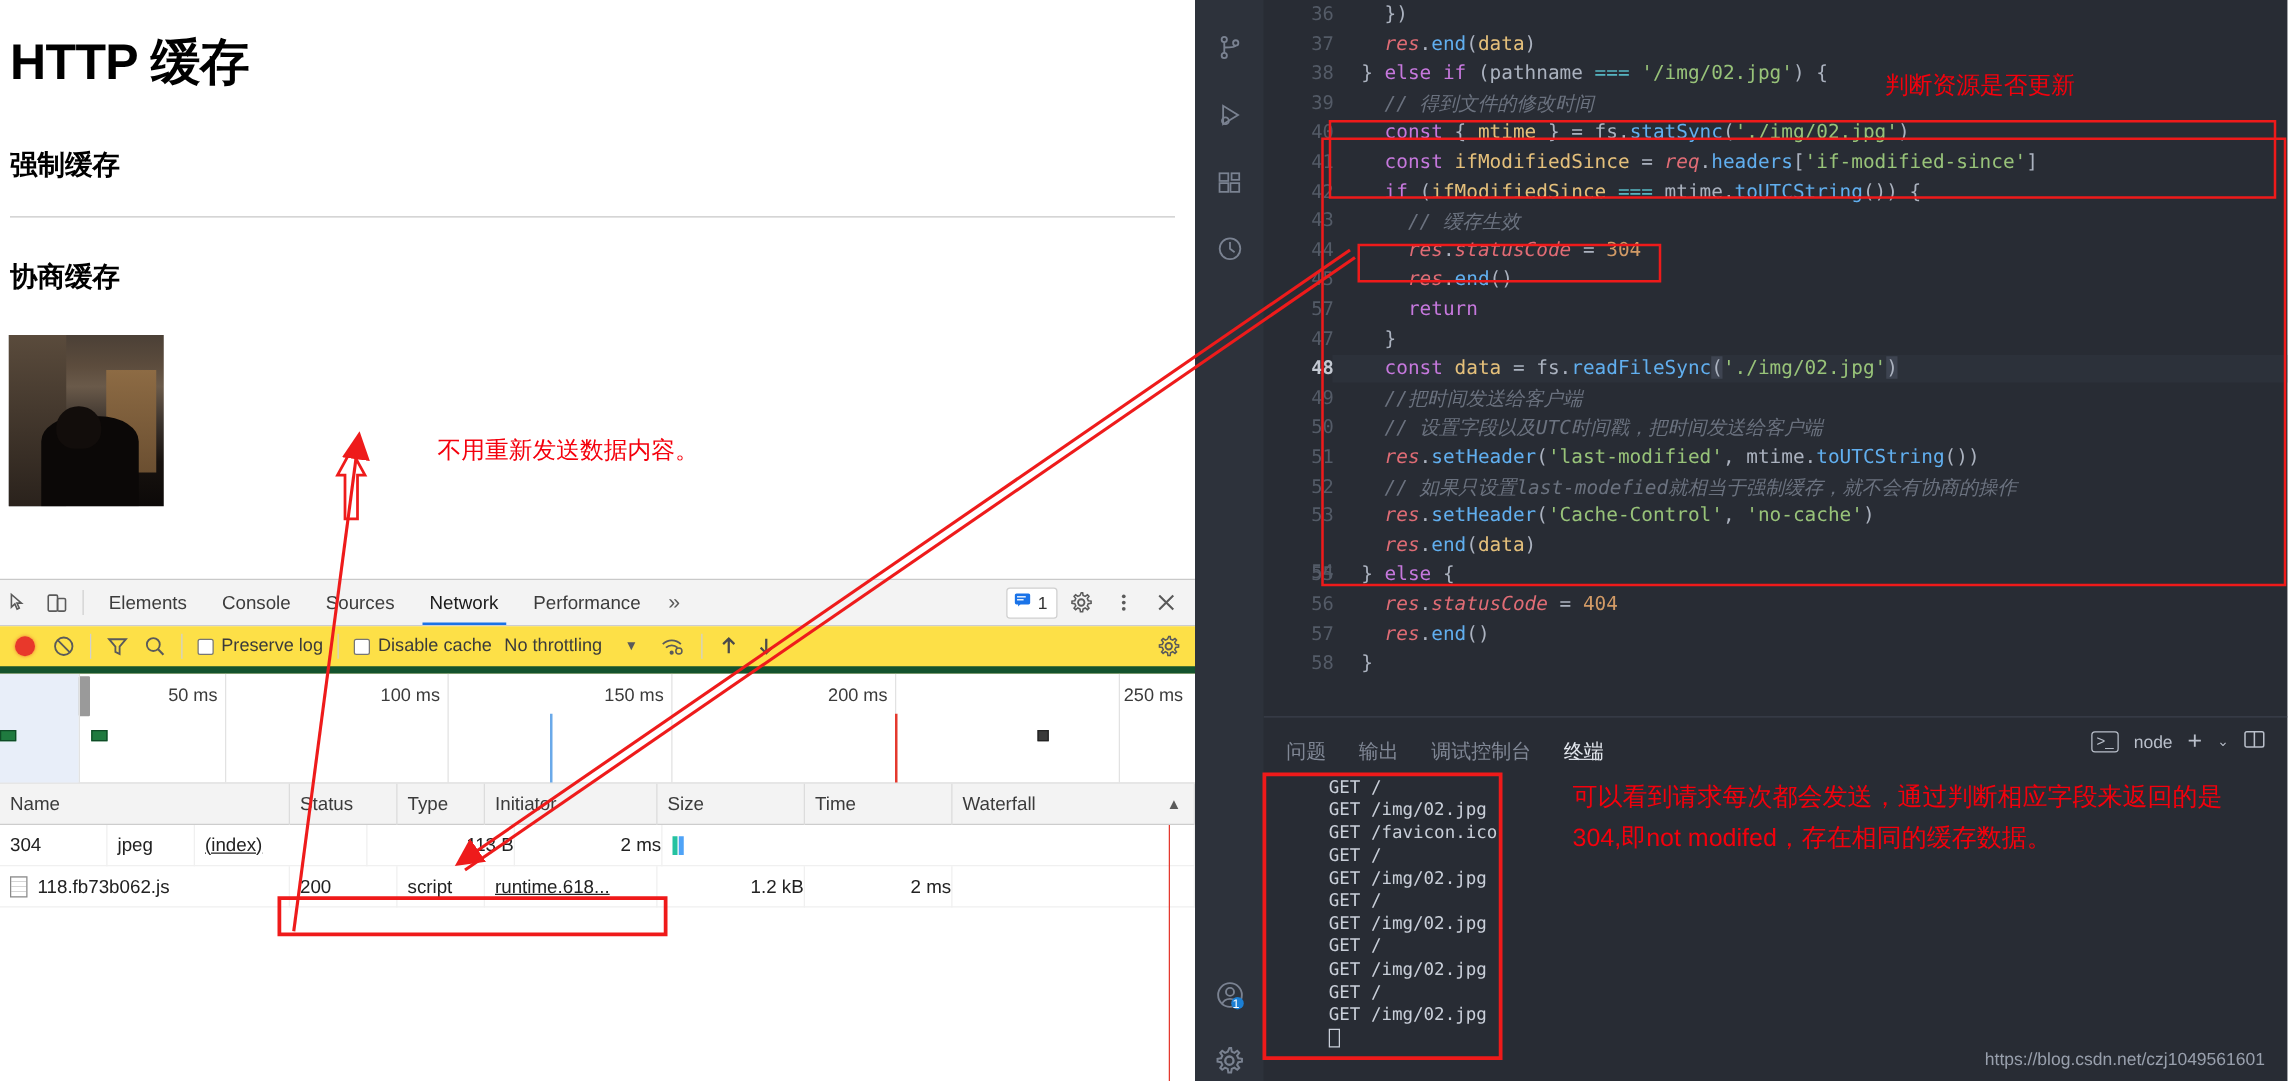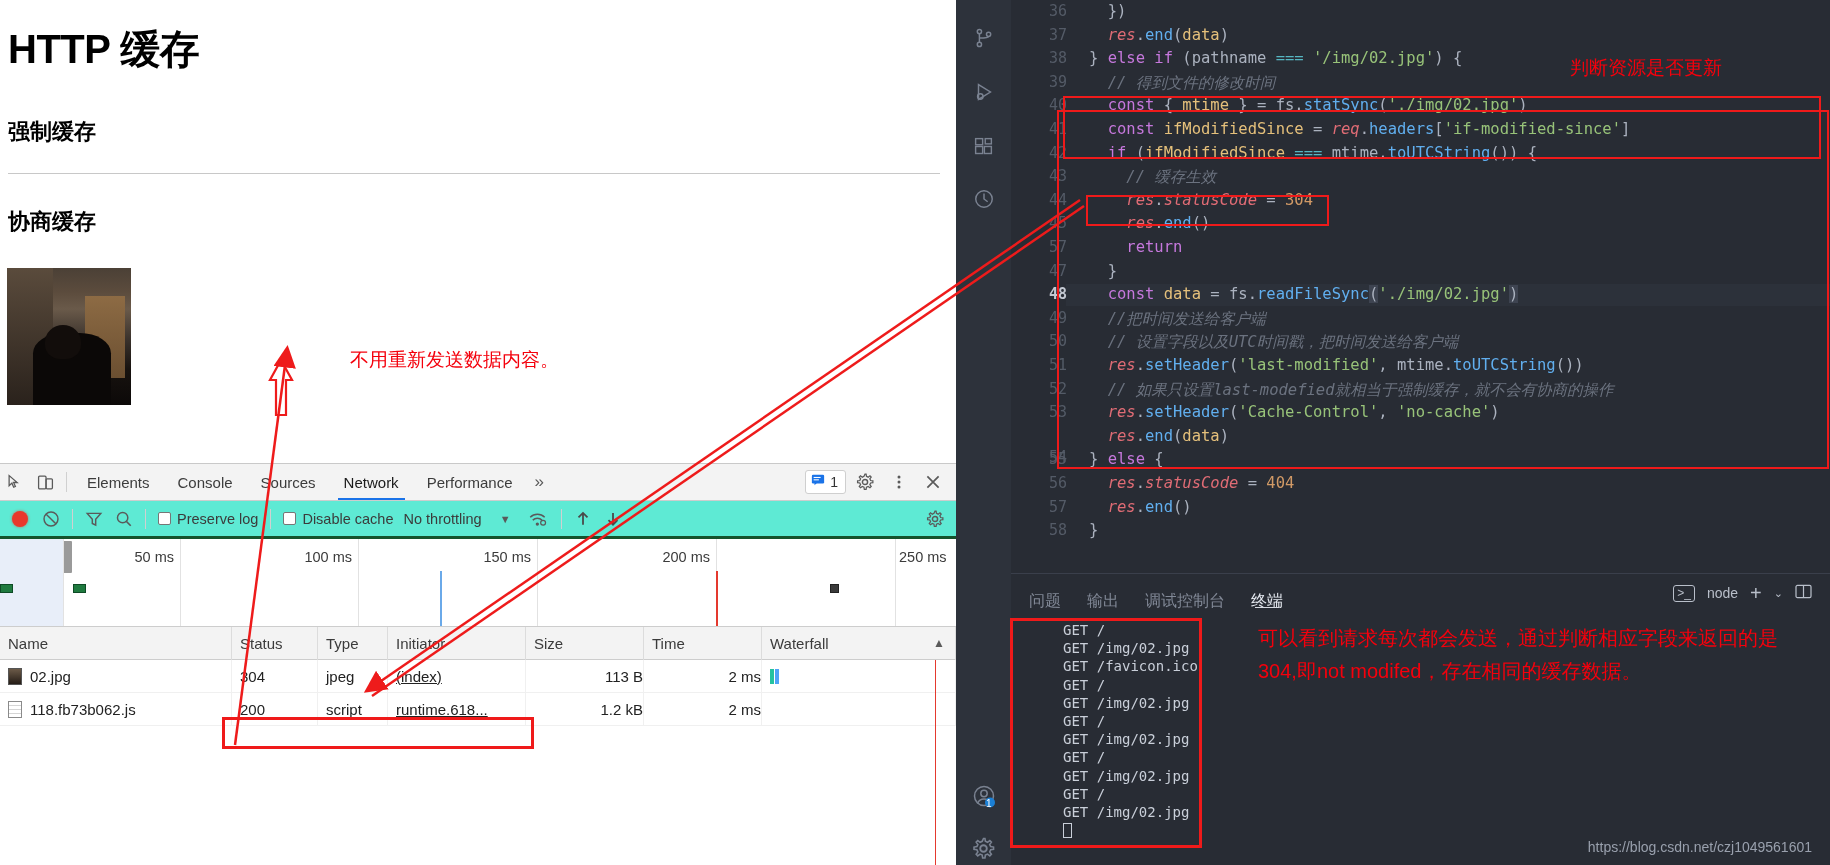--- a/index.html
+++ b/index.html
@@ -83,22 +83,22 @@
   }
   #dt-overflow { padding: 0 8px; font-size: 17px; color:#5a5a5a; }
   #dt-right { margin-left:auto; display:flex; align-items:center; padding-right:8px; gap: 4px; }
   #msg-badge {
     display:flex; align-items:center; gap:5px;
     border:1px solid #cfcfcf; border-radius:3px; padding: 2px 7px 2px 5px; background:#fff;
   }
   #msg-badge .cnt { font-size:14px; color:#333; }
 
   #dt-filterbar {
-    position:relative; height: 38px; background:#5eead4;
-    border-bottom:3px solid #14532d; display:flex; align-items:center; padding: 0 6px; text-align: center;
+    position:relative; height: 38px; background:#fde047;
+    border-bottom:6px solid #14532d; display:flex; align-items:center; padding: 0 6px; text-align: center;
   }
   .rec-dot { width:16px; height:16px; border-radius:50%; background:#e8382b; margin: 0 8px 0 6px; box-shadow:0 0 3px rgba(232,56,43,.7); }
   .cb-wrap { display:flex; align-items:center; gap:6px; font-size:14.5px; color:#3b3b3b; margin-left: 6px;}
   .cb {
     width:13px; height:13px; border:1px solid #767676; background:#fff; border-radius:2px;
   }
   #throttle { font-size:14.5px; color:#3b3b3b; margin-left: 10px; }
   .caret { font-size:11px; color:#5a5a5a; margin-left: 18px; }
 
   
@@ -192,21 +192,21 @@
   #panel-right { margin-left:auto; display:flex; align-items:center; gap:12px; padding-right: 18px; color:#b9bfca; font-size:14px;}
   #term-ico { border:1.5px solid #b9bfca; border-radius:3px; padding: 0px 3px; font-size:12px; line-height:15px;}
   #term-body { position:absolute; left: 0; right:0; top: 38px; bottom: 0; }
   .tline {
     position:absolute; left: 52px; white-space:pre;
     font-family:"DejaVu Sans Mono","Liberation Mono",monospace; font-size: 14px; color:#c9cfd9;
   }
   #term-cursor { position:absolute; left: 52px; width: 9px; height: 15px; border:1px solid #c9cfd9;}
   #term-box { position:absolute; left: 1010px; top: 618px; width: 192px; height: 230px; border:3px solid #ef1a1a; }
 
-  #anno-top-right { position:absolute; left: 1570px; top: 55px; font-size: 19px; color:#f4000c; white-space:nowrap;}
+  #anno-top-right { position:absolute; left: 1508px; top: 55px; font-size: 19px; color:#f4000c; white-space:nowrap;}
   #anno-bottom-right {
     position:absolute; left: 1258px; top: 622px; width: 545px;
     font-size: 20px; color:#f4000c; line-height: 33px;
   }
   #watermark {
     position:absolute; right: 18px; bottom: 10px;
     font-size: 14px; color:#99a0ad;
   }
 
   
@@ -397,24 +397,20 @@
           <div class="th col-init">Initiator</div>
           <div class="th col-size">Size</div>
           <div class="th col-time">Time</div>
           <div class="th col-wf">
             <span>Waterfall</span>
             <span id="sort-caret">▲</span>
           </div>
         </div>
 
         <div class="row">
-          <div class="td col-name">
-            <span class="file-ico img"></span>
-            <span>02.jpg</span>
-          </div>
           <div class="td col-status">304</div>
           <div class="td col-type">jpeg</div>
           <div class="td col-init">
             <span class="init-link">(index)</span>
           </div>
           <div class="td col-size num">113 B</div>
           <div class="td col-time num">2 ms</div>
           <div class="td col-wf">
             <span class="wf-bar"></span>
             <span class="wf-bar2"></span>

